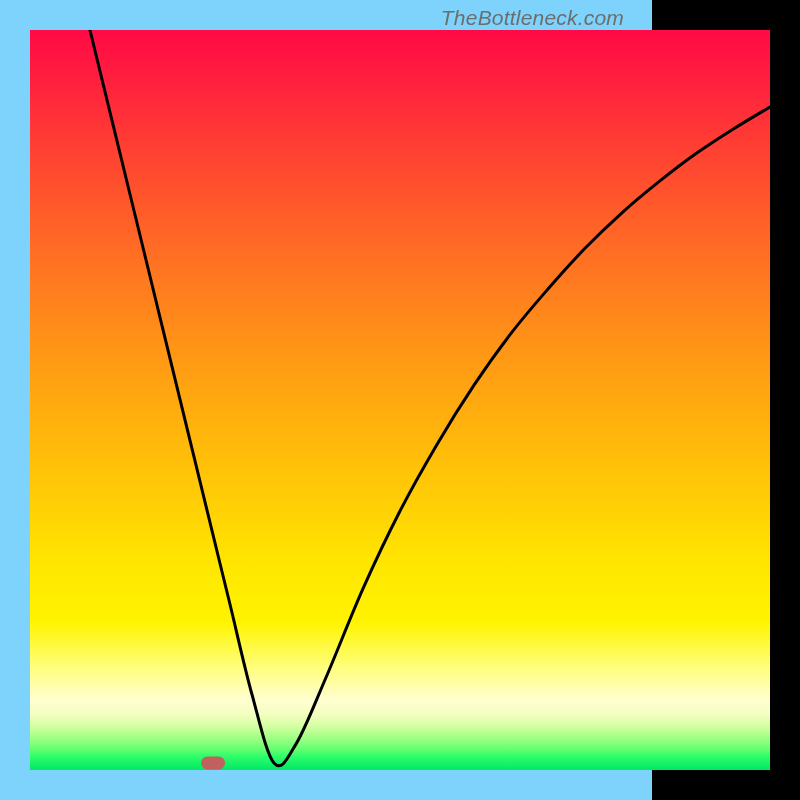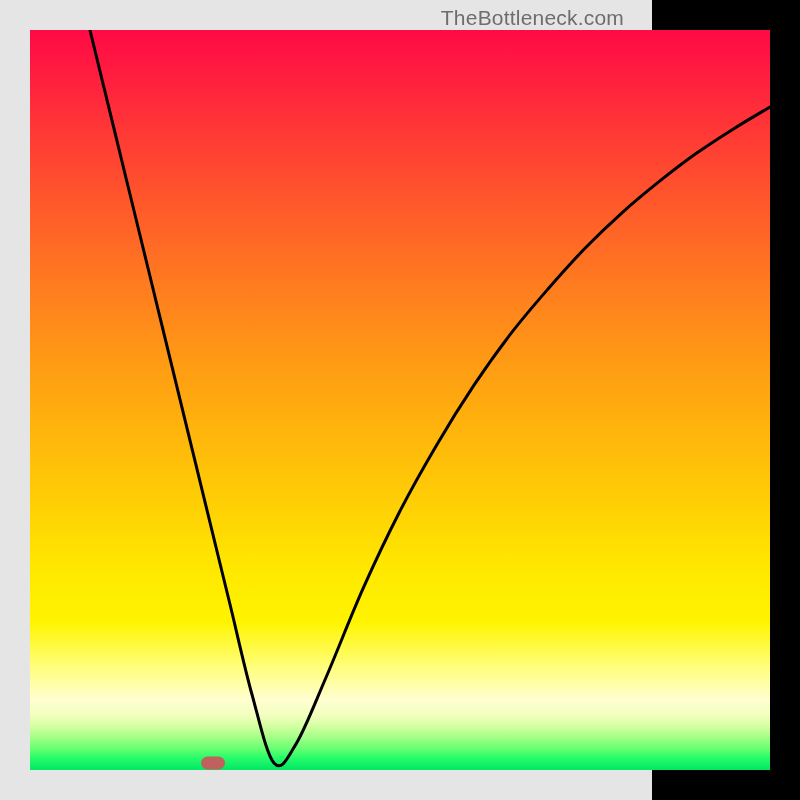--- a/index.html
+++ b/index.html
@@ -8,21 +8,22 @@
     width: 800px;
     height: 800px;
     overflow: hidden;
     background: #000;
     font-family: Arial, Helvetica, sans-serif;
   }
   .frame {
     position: relative;
     width: 652px;
     height: 800px;
-    background: #e5e5e5;
+    background: #7dd3fc;
+    font-style: italic;
   }
   .plot-area {
     position: absolute;
     left: 30px;
     top: 30px;
     width: 740px;
     height: 740px;
     overflow: hidden;
     
     background: linear-gradient(to bottom,

